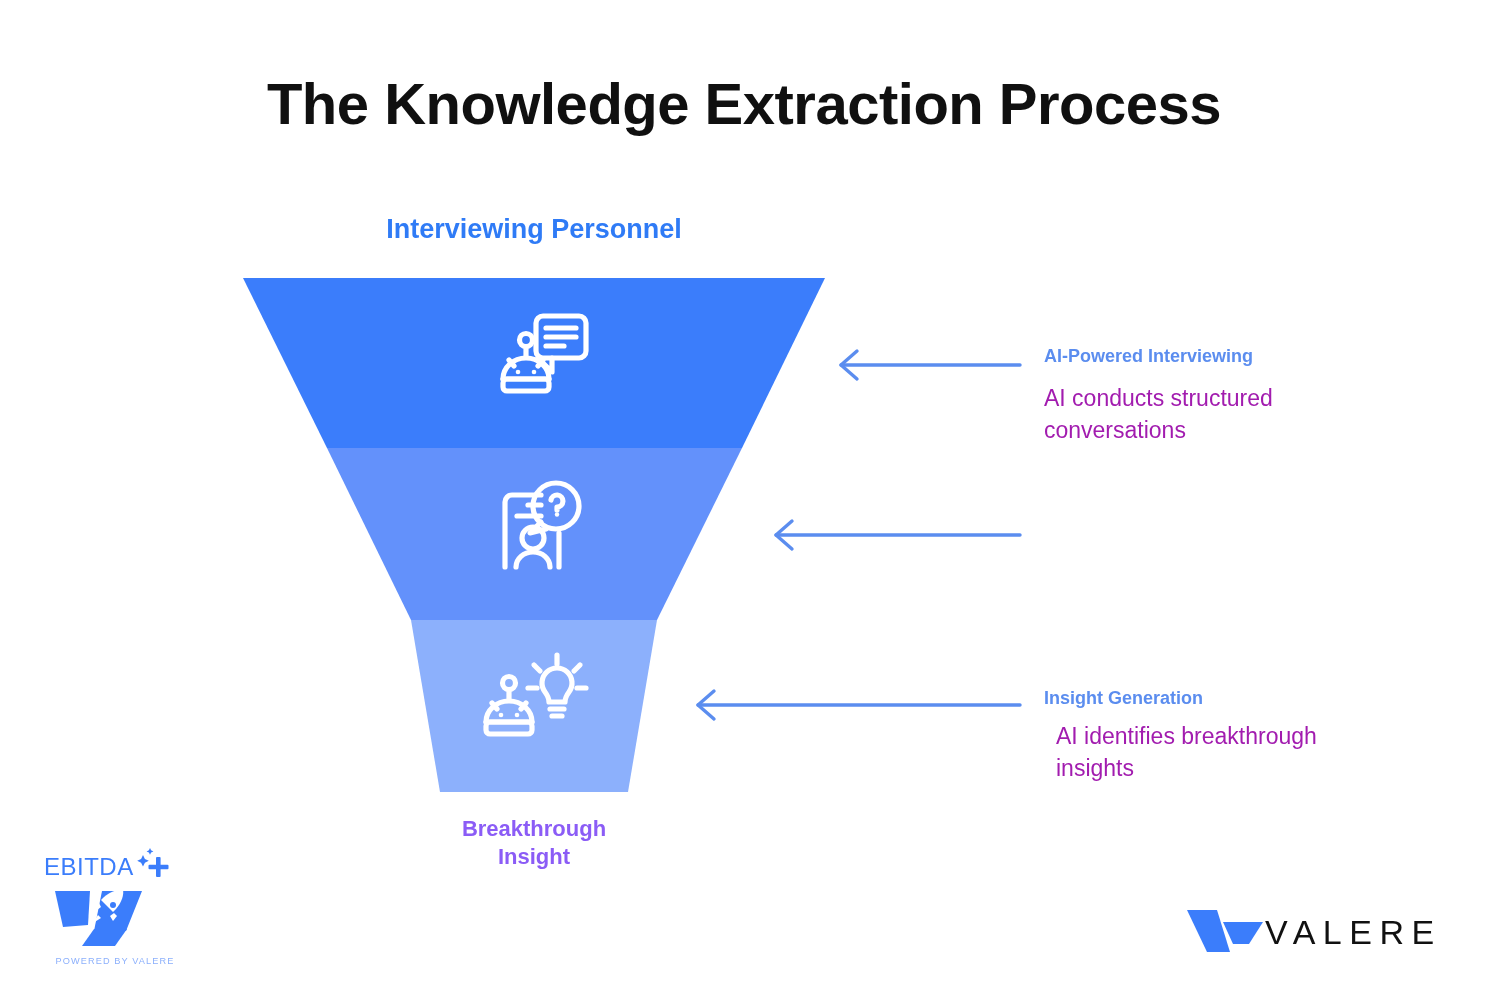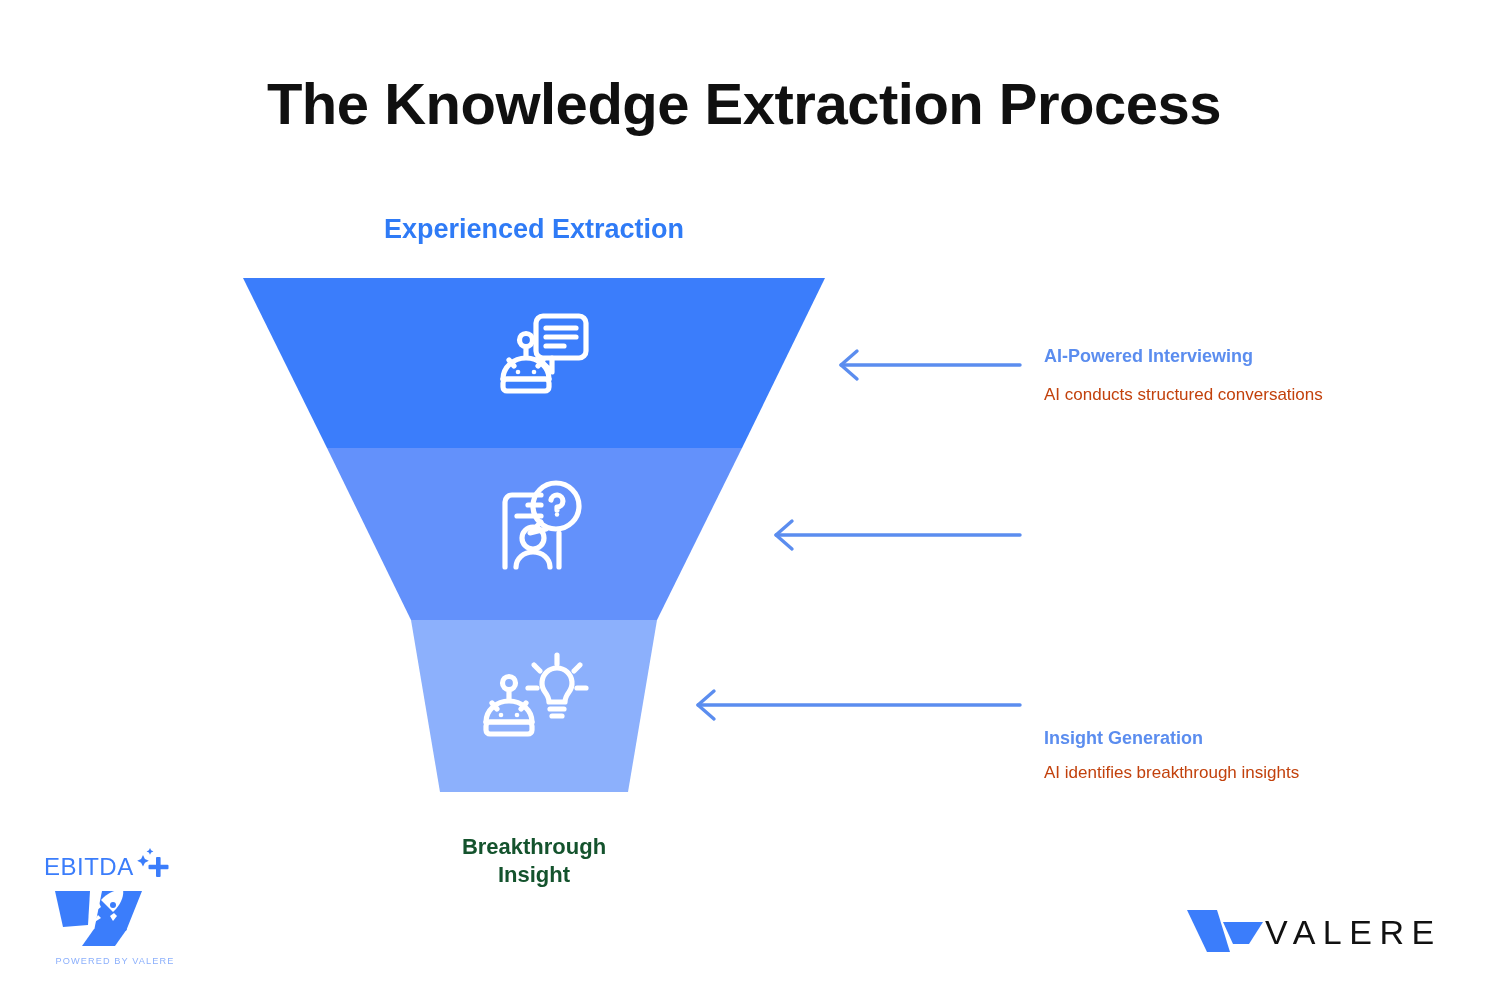--- a/index.html
+++ b/index.html
@@ -45,26 +45,26 @@
     width: 582px;
     text-align: center;
     font-size: 27px;
     font-weight: 700;
     color: #2f7bf6;
     line-height: 1.25;
   }
   #bottom-label {
     position: absolute;
     left: 384px;
-    top: 833px;
+    top: 815px;
     width: 300px;
     text-align: center;
     font-size: 22px;
     font-weight: 700;
-    color: #14532d;
+    color: #8b5cf6;
     line-height: 1.25;
   }
 
   
   #funnel-svg {
     position: absolute;
     left: 0;
     top: 0;
     width: 1488px;
     height: 984px;
@@ -78,32 +78,32 @@
     width: 330px;
   }
   .step-title {
     font-size: 18px;
     font-weight: 700;
     color: #5b8def;
     line-height: 1.38;
     margin: 0;
   }
   .step-desc {
-    font-size: 17px;
+    font-size: 23px;
     font-weight: 400;
-    color: #c2410c;
+    color: #a21caf;
     line-height: 1.38;
     margin: 0;
     padding-top: 14px;
   }
   #step-0 { top: 344px; }
   #step-1 { top: 529px; }
-  #step-2 { top: 726px; }
+  #step-2 { top: 686px; }
   #step-1 .step-desc { padding-top: 22px; }
-  #step-2 .step-desc { padding-top: 10px; }
+  #step-2 .step-desc { padding-top: 10px; margin-left: 12px; }
 
   
   #ebitda-logo {
     position: absolute;
     left: 30px;
     top: 845px;
     width: 170px;
     height: 125px;
   }
   #valere-logo {
@@ -114,21 +114,21 @@
     height: 60px;
   }
 </style>
 </head>
 <body>
 
 <div id="slide">
 
   <div id="title">The Knowledge Extraction Process</div>
 
-  <div id="top-label">Experienced Extraction</div>
+  <div id="top-label">Interviewing Personnel</div>
 
   <svg id="funnel-svg" viewBox="0 0 1488 984">
 
     <polygon points="243,278 825,278 742,448 327,448" fill="#3b7dfb"></polygon>
 
     <polygon points="327,448 742,448 657,620 411,620" fill="#6391fb"></polygon>
 
     <polygon points="411,620 657,620 628,792 440,792" fill="#8cb0fc"></polygon>
 
     <g fill="none" stroke="#ffffff" stroke-width="5.2" stroke-linecap="round" stroke-linejoin="round">

